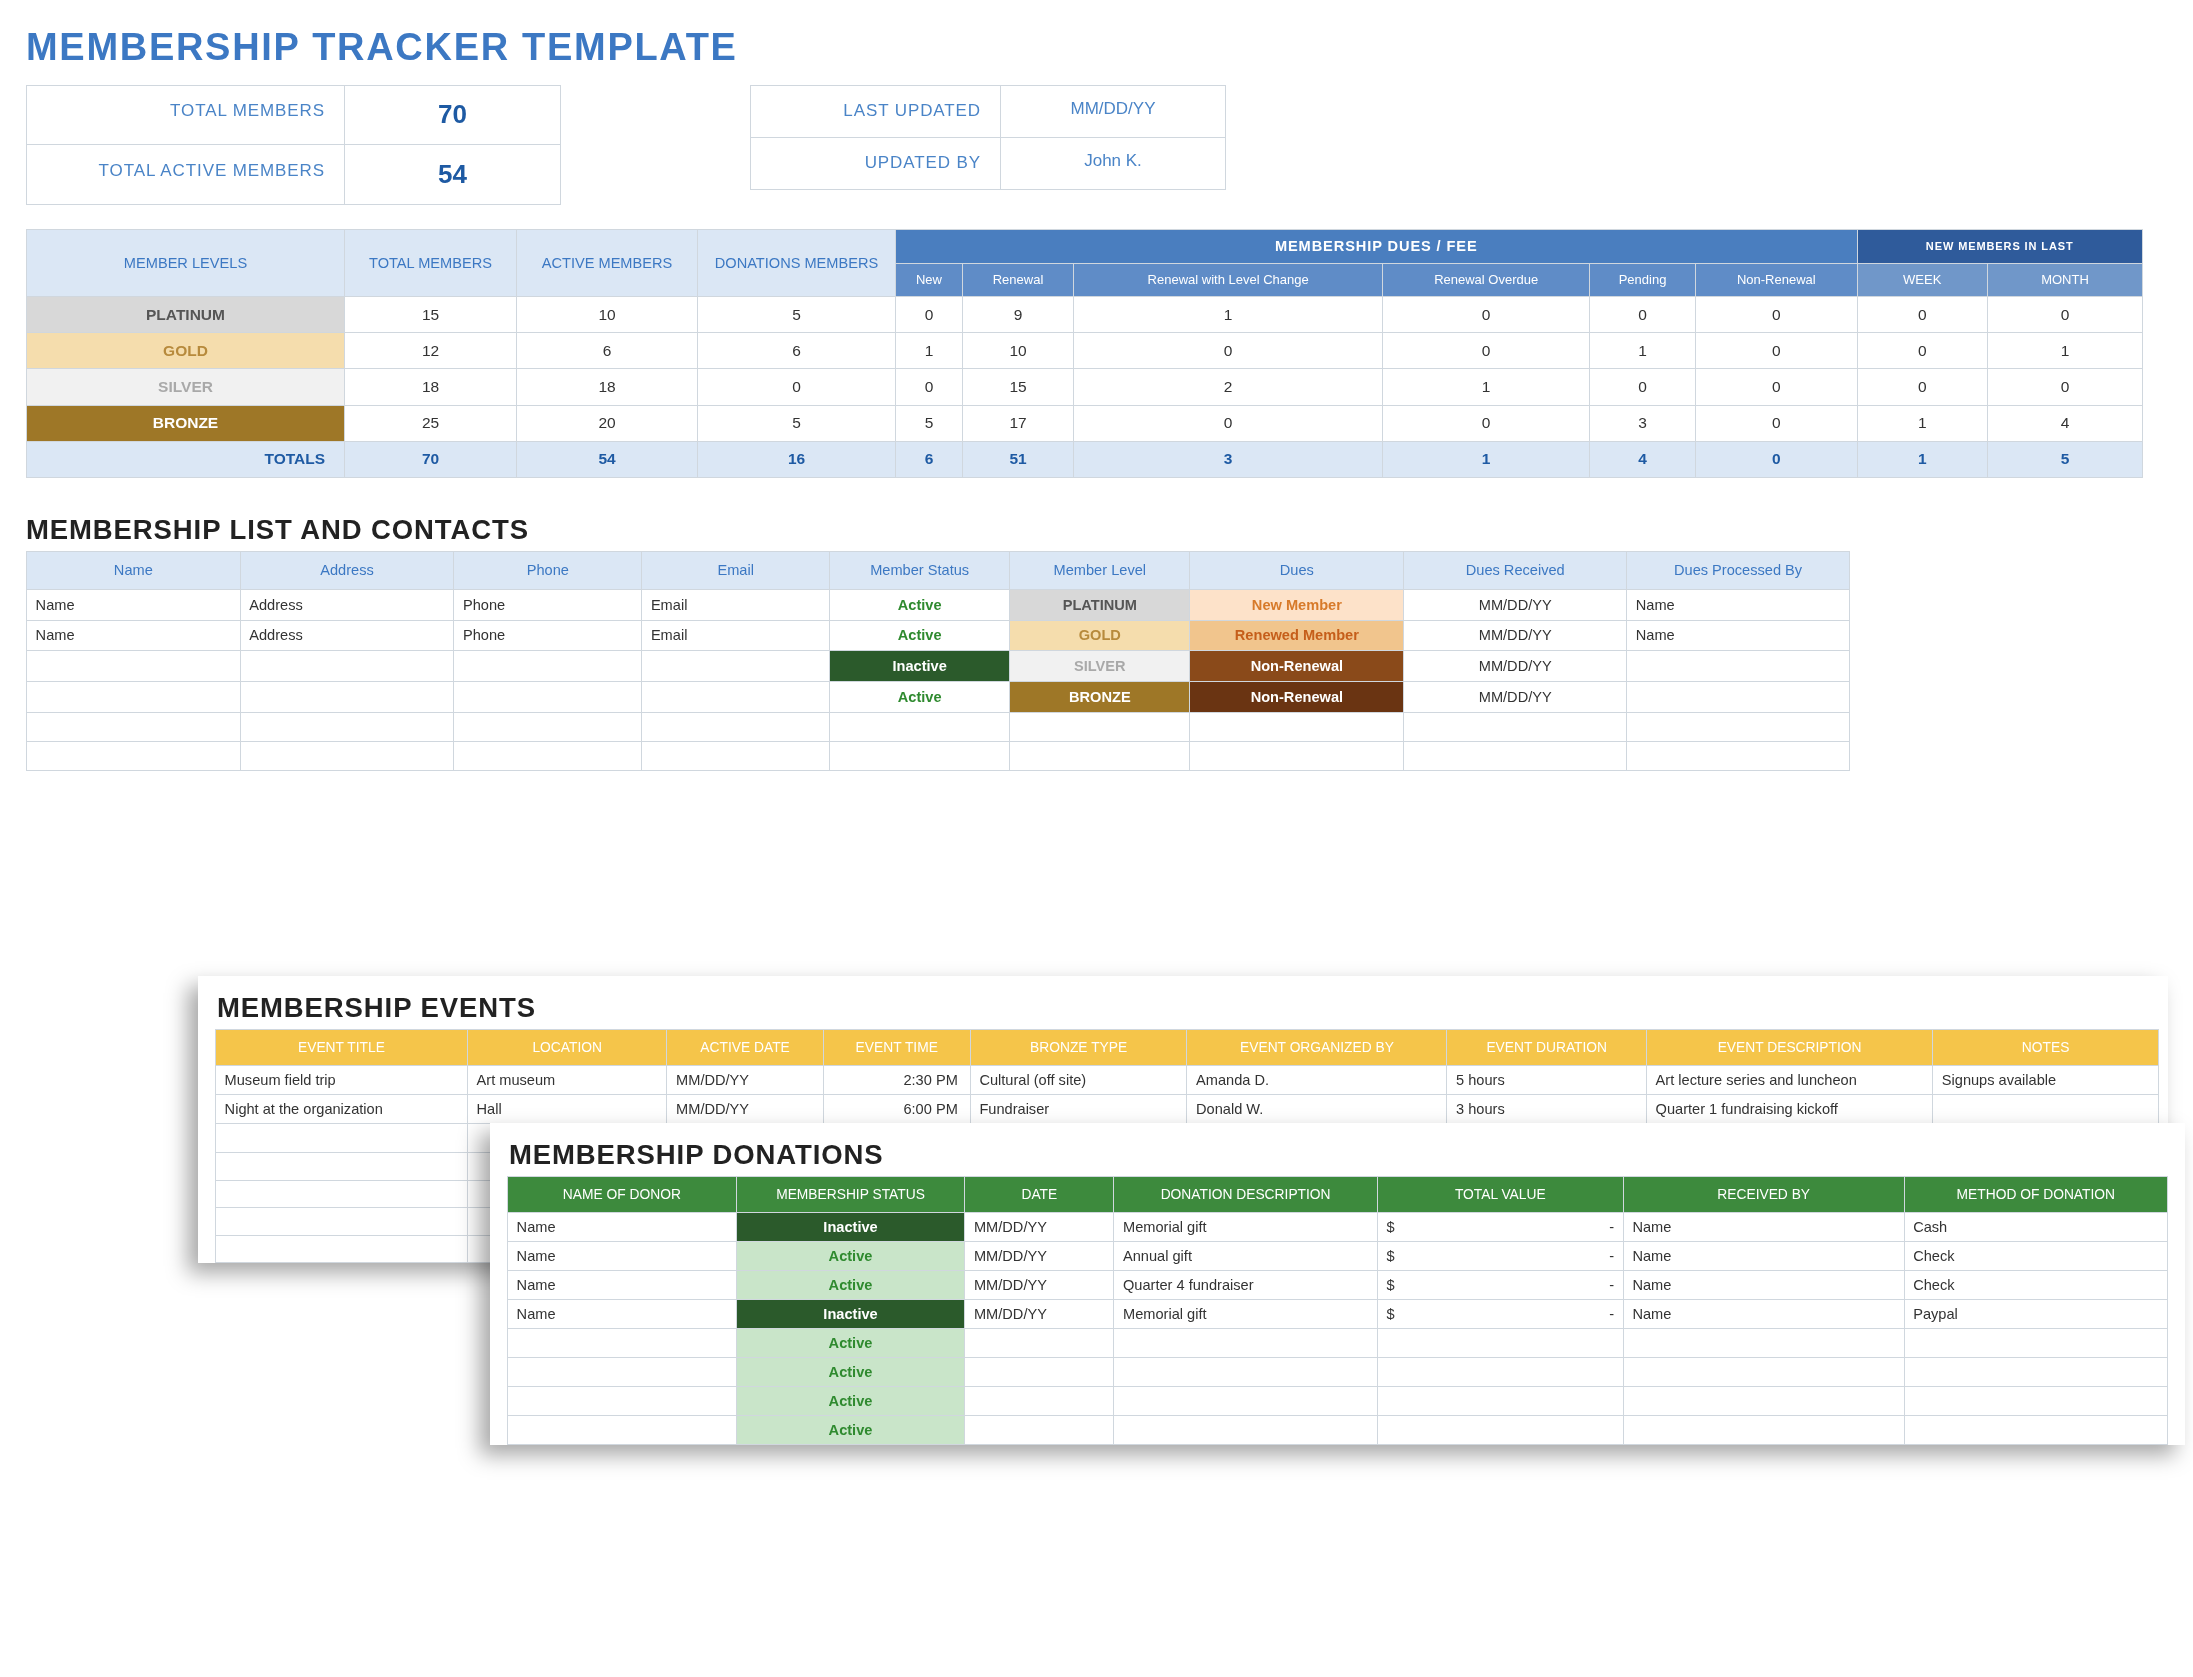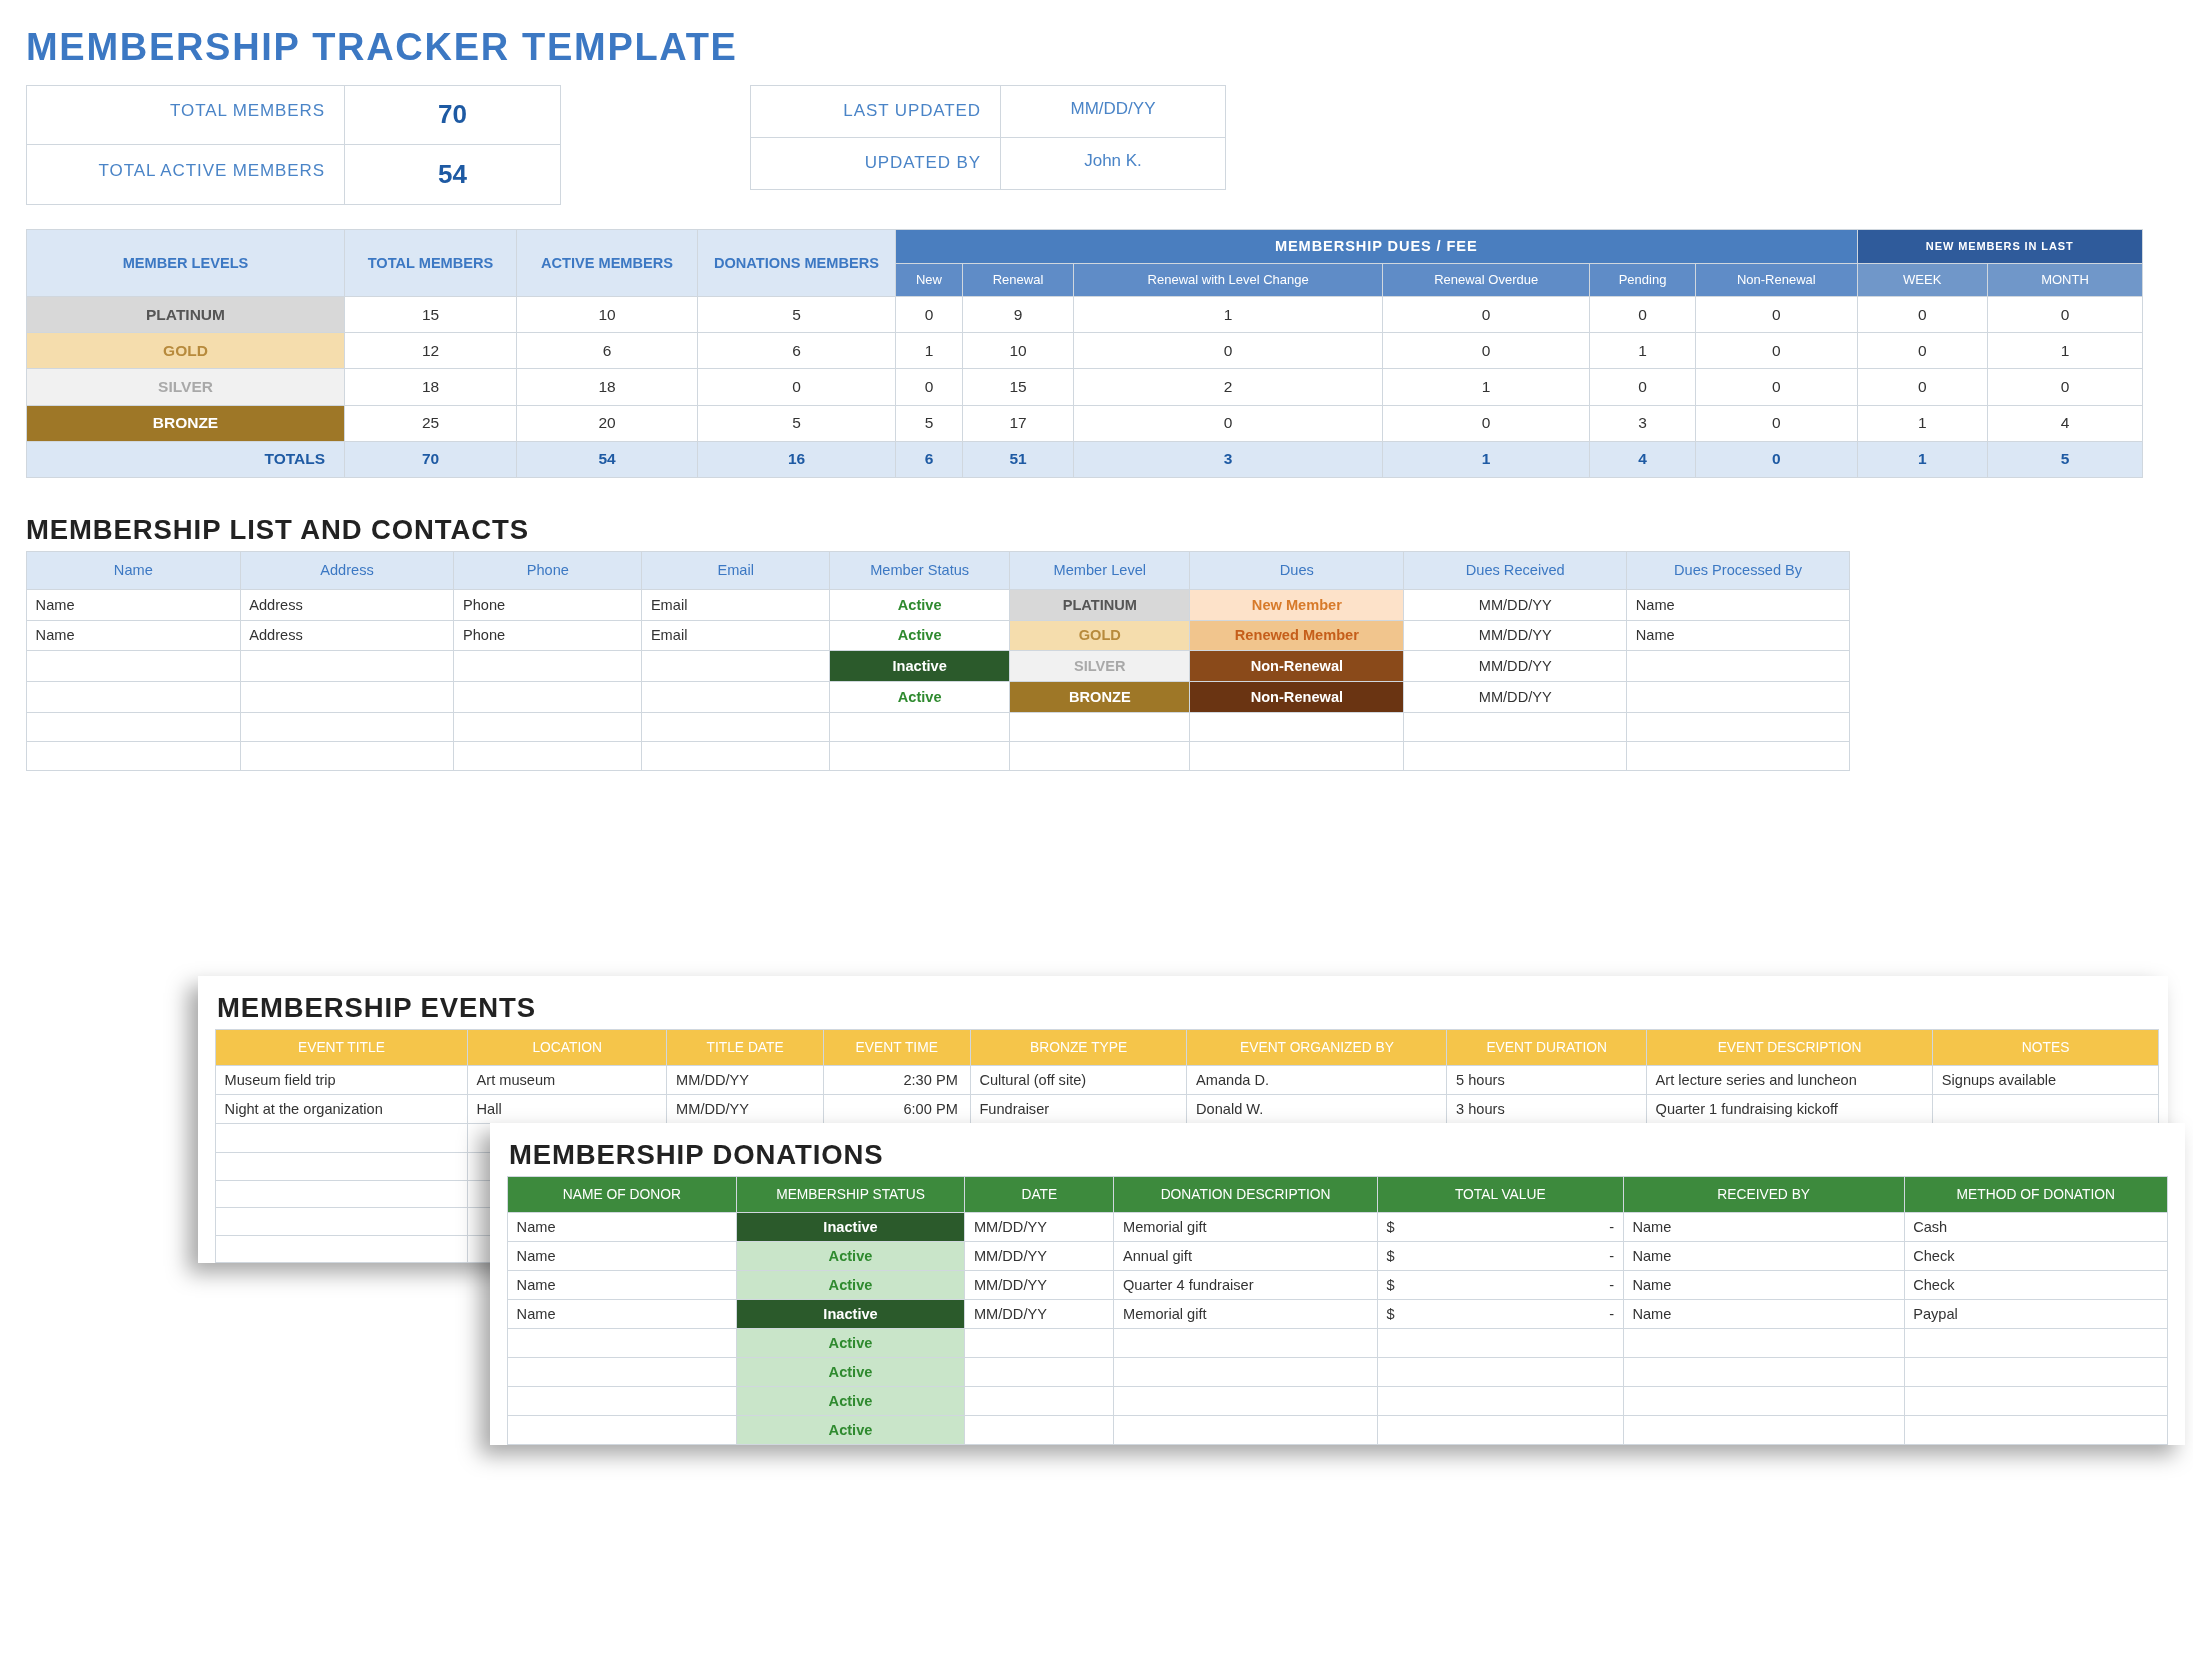--- a/index.html
+++ b/index.html
@@ -51,21 +51,21 @@
     font-size: 15.5px;
   }
   .levels th, .levels td {
     border: 0.9px solid #d0d7de;
     text-align: center;
     padding: 8.6px 5.2px;
   }
   .levels .hdr-top {
     background: #dbe7f5;
     color: #3c78c3;
-    font-weight: 700;
+    font-weight: 400;
     font-size: 14.6px;
     padding: 13.8px 5.2px;
   }
   .levels .hdr-dues {
     background: #4a7ebf;
     color: #fff;
     font-size: 14.6px;
     letter-spacing: 0.9px;
   }
   .levels .hdr-newm {
@@ -384,21 +384,21 @@
     </tbody>
   </table>
 
 <div class="card" style="left:198px; top:976px; width:1970px;">
   <div class="section-title">MEMBERSHIP EVENTS</div>
   <table class="events" id="events-table" style="margin-left:17px">
       <tbody>
         <tr>
           <th style="width:250px">EVENT TITLE</th>
           <th style="width:198px">LOCATION</th>
-          <th style="width:155px">TITLE DATE</th>
+          <th style="width:155px">ACTIVE DATE</th>
           <th style="width:146px">EVENT TIME</th>
           <th style="width:215px">BRONZE TYPE</th>
           <th style="width:258px">EVENT ORGANIZED BY</th>
           <th style="width:198px">EVENT DURATION</th>
           <th style="width:284px">EVENT DESCRIPTION</th>
           <th style="width:224px">NOTES</th>
         </tr>
         <tr>
           <td style="">Museum field trip</td>
           <td style="">Art museum</td>

